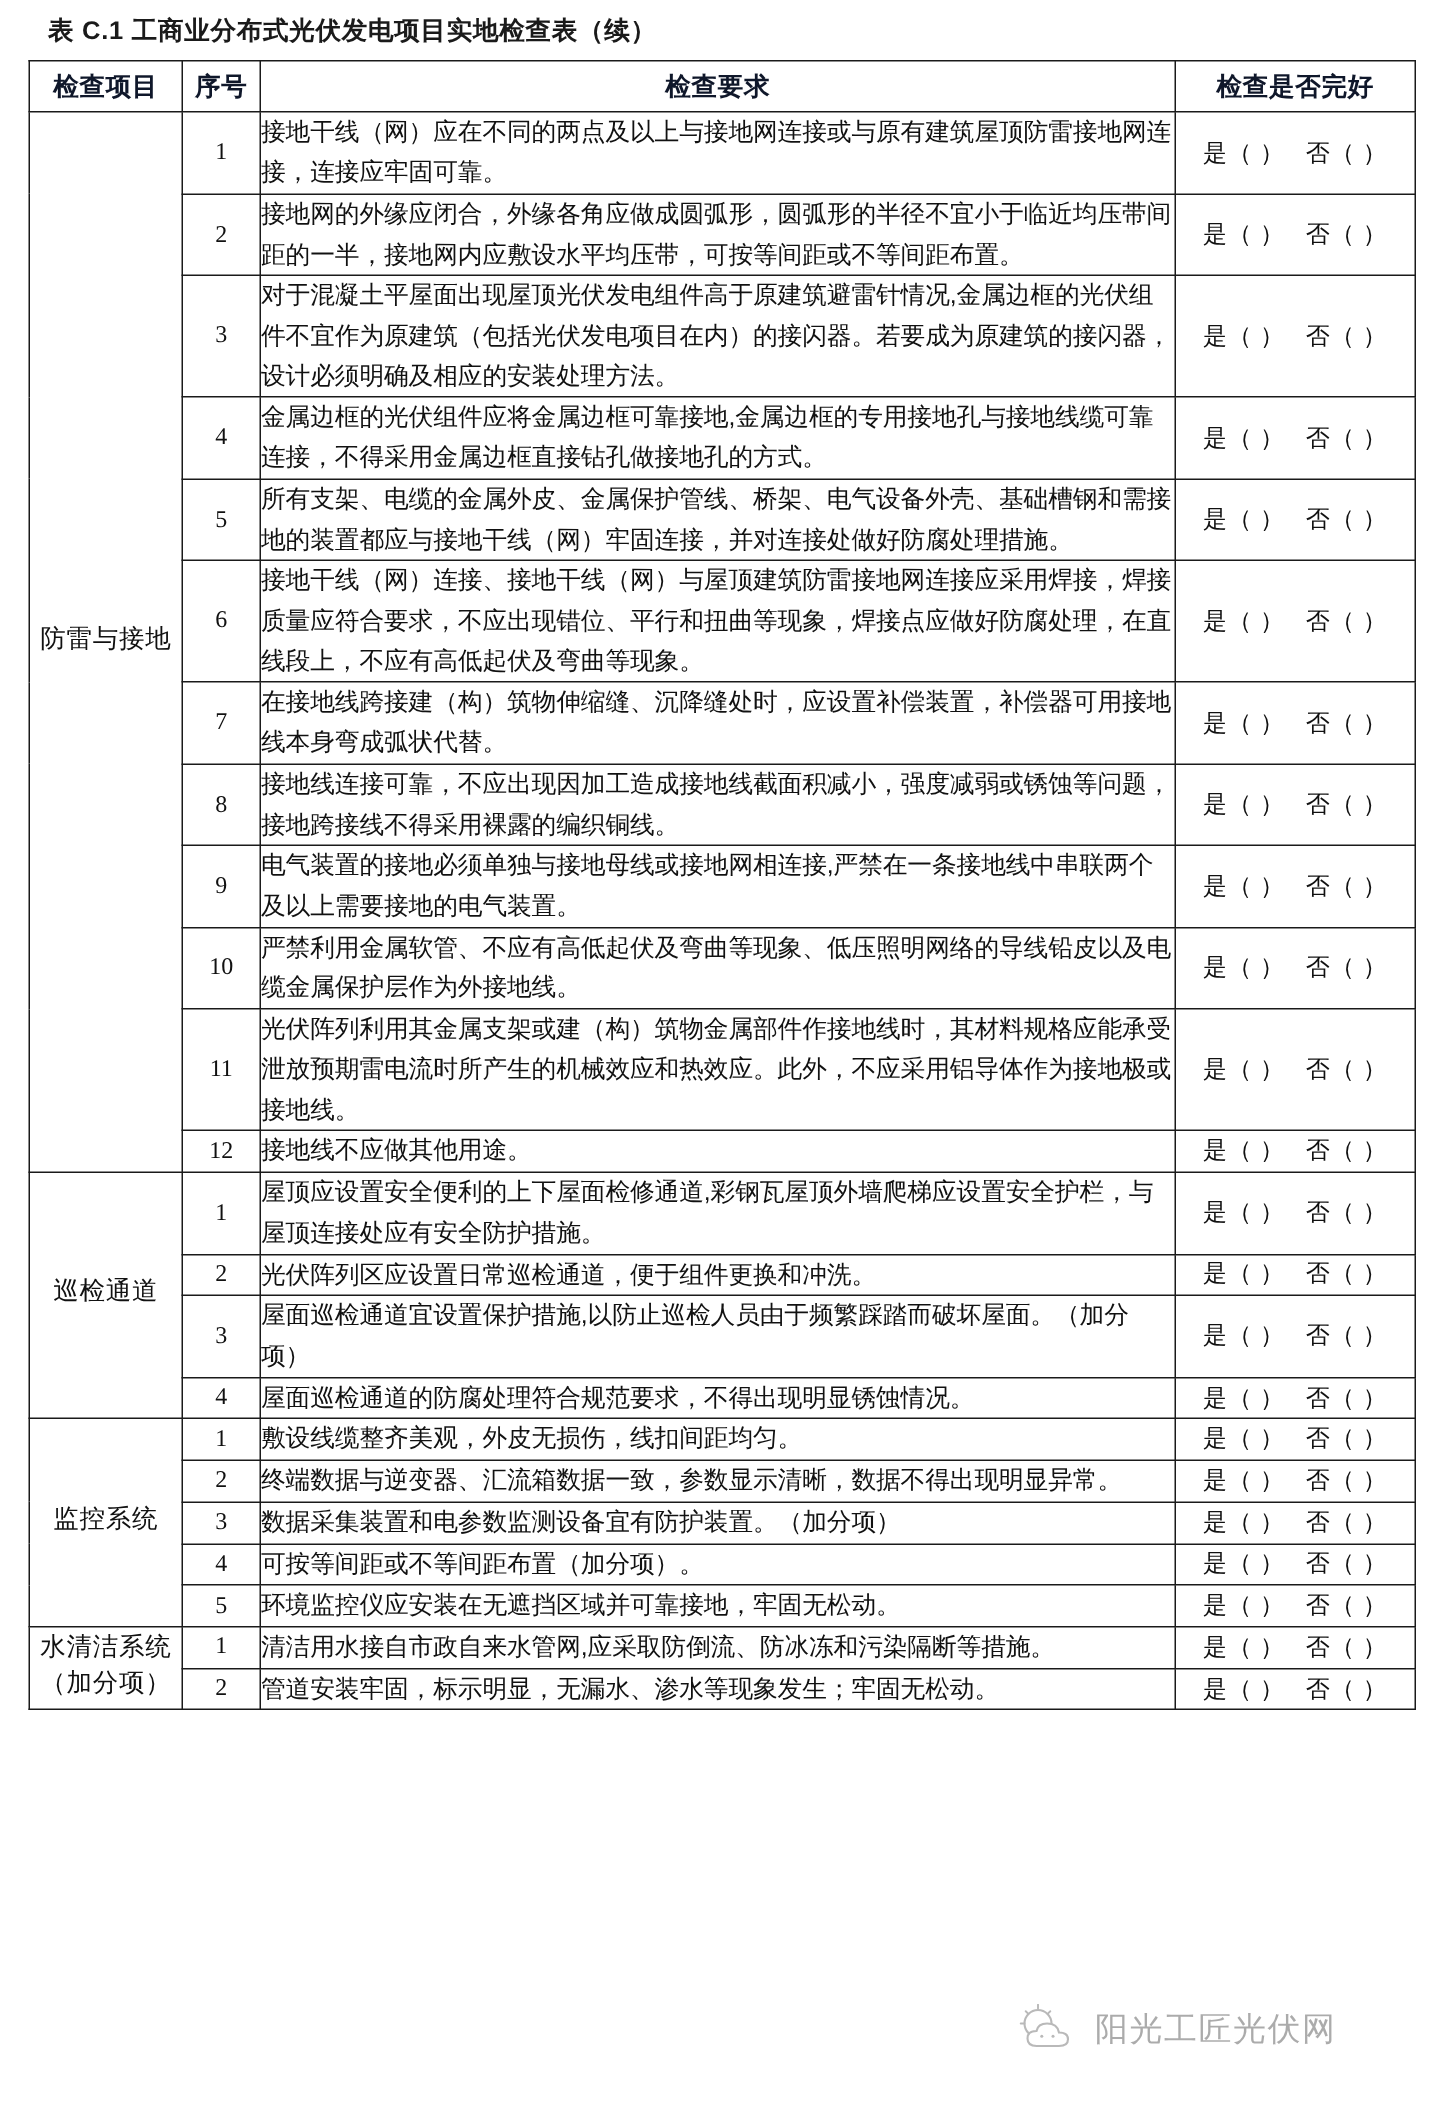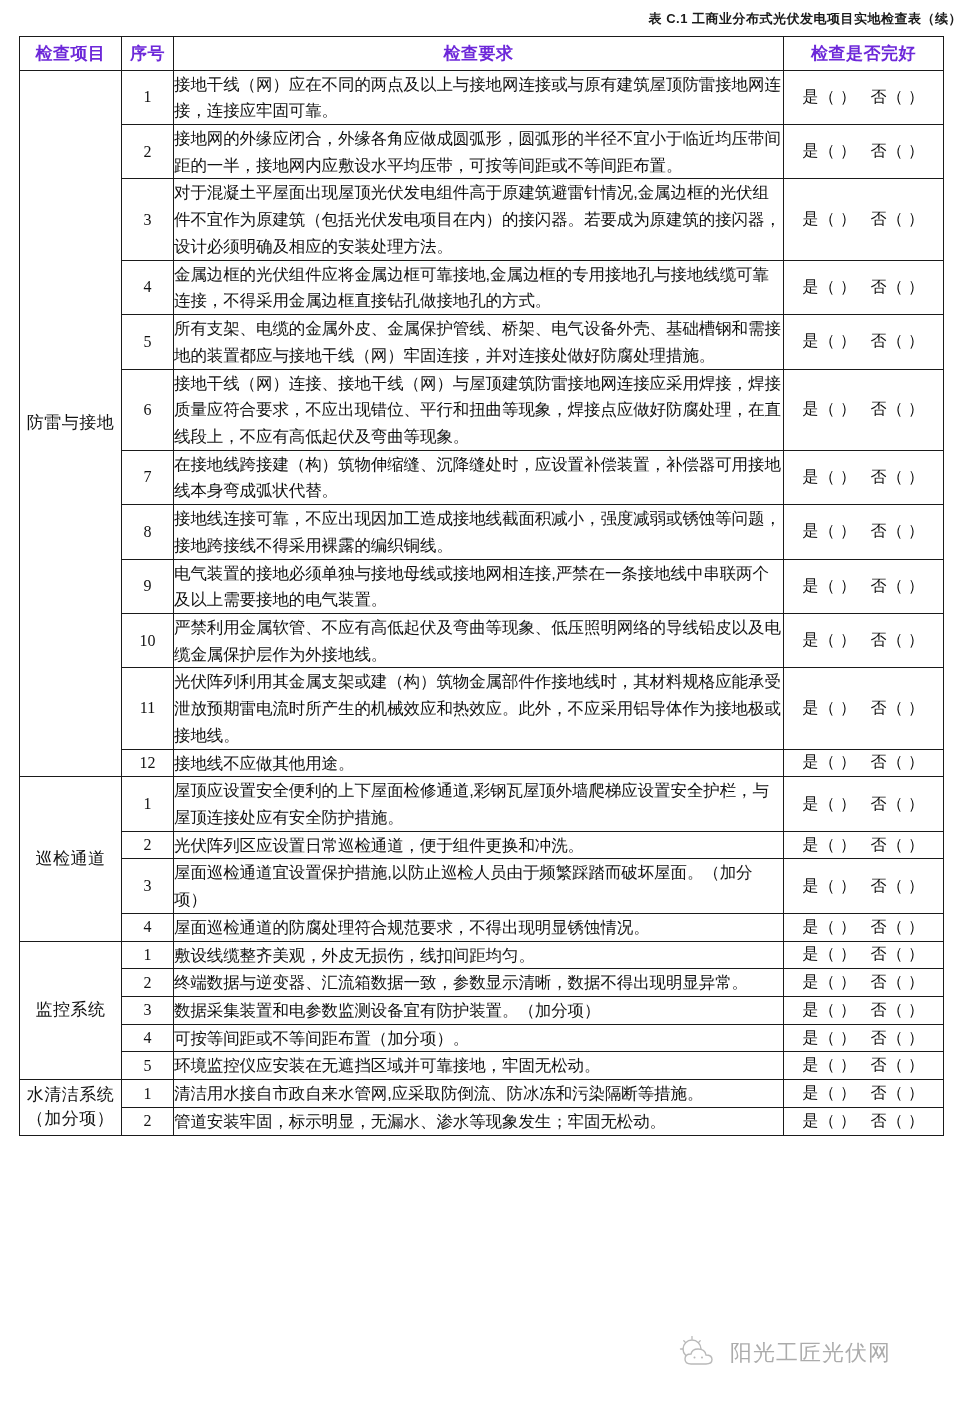--- a/index.html
+++ b/index.html
@@ -18,29 +18,30 @@
   }
 
   #page {
     position: relative;
     width: 962px;
     height: 1406px;
     padding: 0;
   }
 
   .doc-title {
-    text-align: right;
+    text-align: left;
     font-family: "Liberation Sans", "DejaVu Sans", sans-serif;
-    font-size: 13px;
+    font-size: 17px;
     font-weight: bold;
     letter-spacing: 0.5px;
     color: #1a1a1a;
     padding-top: 11px;
     padding-bottom: 9px;
     line-height: 1.2;
+    padding-left: 32px;
   }
 
   table.check-table {
     border-collapse: collapse;
     width: 924px;
     margin: 0 19px 0 19px;
     table-layout: fixed;
   }
 
   table.check-table th,
@@ -57,28 +58,28 @@
   col.c-result { width: 160px; }
 
   thead th {
     text-align: center;
     font-family: "Liberation Sans", "DejaVu Sans", sans-serif;
     font-weight: bold;
     font-size: 17px;
     height: 33px;
     line-height: 33px;
     letter-spacing: 0.5px;
-    color: #6d28d9;
+    color: #0f172a;
   }
 
   td.cat-cell {
     text-align: center;
     font-size: 17px;
     line-height: 1.45;
-    font-family: Liberation Serif, serif;
+    font-family: Liberation Mono, monospace;
     letter-spacing: 0.5px;
     padding: 0 4px;
     margin-top: 24px;
   }
 
   td.seq-cell {
     text-align: center;
     font-size: 16px;
     font-family: "Liberation Serif", "DejaVu Serif", serif;
   }
@@ -88,21 +89,21 @@
     font-size: 16.5px;
     line-height: 1.62;
     font-family: Liberation Sans, sans-serif;
     padding: 3px 2px 3px 5px;
     letter-spacing: -0.1px;
   }
 
   td.result-cell {
     text-align: center;
     font-size: 16px;
-    font-family: Liberation Serif, serif;
+    font-family: Liberation Sans, sans-serif;
     white-space: nowrap;
     letter-spacing: 0.5px;
   }
 
   .result-inner {
     display: inline-block;
   }
   .result-gap { display: inline-block; width: 14px; }
 
   

